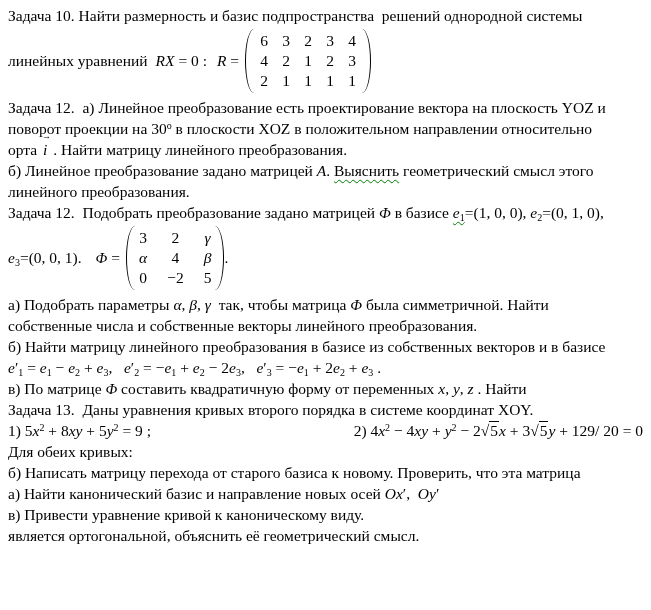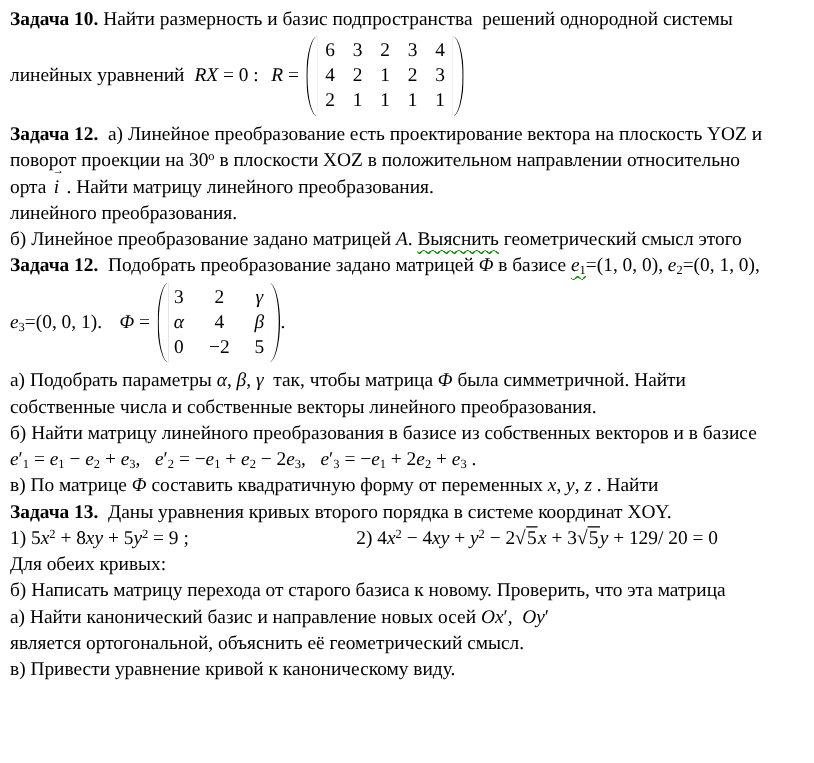--- a/index.html
+++ b/index.html
@@ -5,21 +5,21 @@
   *{box-sizing:border-box;}
   html,body{margin:0;padding:0;overflow:hidden;}
   body{
     width:651px;height:610px;background:#ffffff;color:#000000;
     font-family:"Liberation Serif","DejaVu Serif",serif;
     font-size:15.5px;
   }
   .doc{padding:5px 8px 0 8px;}
   p{margin:0;line-height:21px;}
   p span{white-space:pre-wrap;}
-  b{font-weight:bold;}
+  b{font-weight:normal;}
   i{font-style:italic;}
   .m{white-space:pre-wrap;}
   sub,sup{font-size:10px;line-height:0;}
   sub{vertical-align:-0.25em;}
   sup{vertical-align:0.5em;}
   .mathline{display:flex;align-items:center;margin:3px 0 4px 0;}
   .matrix{display:inline-flex;align-items:stretch;}
   .cells{display:grid;align-content:center;text-align:center;padding:2px 4px;}
   .cells span{line-height:20px;white-space:nowrap;}
   .g5{grid-template-columns:repeat(5,12px);column-gap:10px;}
@@ -29,21 +29,21 @@
   .rp{border-right:1.6px solid #000;border-radius:0 100% 100% 0 / 0 50% 50% 0;}
   .squiggle{
     text-decoration-line:underline;text-decoration-style:wavy;
     text-decoration-color:#008000;text-decoration-thickness:1px;
     text-underline-offset:3px;text-decoration-skip-ink:none;
   }
   .ivec{position:relative;display:inline-block;padding:0 2px;}
   .ivec i{font-style:italic;}
   .ivec .arr{position:absolute;left:1px;top:-7px;font-size:9px;font-style:normal;line-height:1;}
   .rt .ol{border-top:1.2px solid #000;padding:0 1px;}
-  .eqrow{display:flex;}
+  .eqrow{display:flex;justify-content:space-between;}
   .eqrow .c1{width:277px;}
   .ml8{margin-left:8px;font-family:Liberation Serif, serif;}
   .ml10{margin-left:10px;}
   .ml6{margin-left:6px;}
   .ml14{margin-left:14px;}
 </style>
 </head>
 <body>
 
 <div class="doc">
@@ -73,22 +73,22 @@
           <span>1</span>
           <span>1</span>
       </span>
       <span class="paren rp"></span>
     </span>
   </div>
 
   <p><b>Задача 12.</b><span>  а) Линейное преобразование есть проектирование вектора на плоскость YOZ и</span></p>
   <p><span>поворот проекции на 30</span><sup>о</sup><span> в плоскости XOZ в положительном направлении относительно</span></p>
   <p><span>орта </span><span class="ivec"><i>i</i><span class="arr">→</span></span><span> . Найти матрицу линейного преобразования.</span></p>
+  <p><span>б) Линейное преобразование задано матрицей </span><span class="m"><i>A</i></span><span>. </span><span class="squiggle">Выяснить</span><span> геометрический смысл этого</span></p>
   <p>линейного преобразования.</p>
-  <p><span>б) Линейное преобразование задано матрицей </span><span class="m"><i>A</i></span><span>. </span><span class="squiggle">Выяснить</span><span> геометрический смысл этого</span></p>
 
   <p><b>Задача 12.</b><span>  Подобрать преобразование задано матрицей </span><span class="m"><i>Φ</i></span><span> в базисе </span><span class="m squiggle"><i>e</i><sub>1</sub></span><span class="m">=(1, 0, 0), </span><span class="m"><i>e</i><sub>2</sub>=(0, 1, 0),</span></p>
 
   <div class="mathline">
     <span class="m"><i>e</i><sub>3</sub>=(0, 0, 1).</span>
     <span class="m ml14"><i>Φ</i> =</span>
     <span class="matrix ml6">
       <span class="paren lp"></span>
       <span class="cells g3">
         <span>3</span>
@@ -113,16 +113,16 @@
   <p><span>в) По матрице </span><span class="m"><i>Φ</i></span><span> составить квадратичную форму от переменных </span><span class="m"><i>x</i>, <i>y</i>, <i>z</i> .</span><span> Найти</span></p>
 
   <p><b>Задача 13.</b><span>  Даны уравнения кривых второго порядка в системе координат XOY.</span></p>
   <p class="eqrow">
       <span class="m c1">1) 5<i>x</i><sup>2</sup> + 8<i>xy</i> + 5<i>y</i><sup>2</sup> = 9 ;</span>
       <span class="m c2">2) 4<i>x</i><sup>2</sup> − 4<i>xy</i> + <i>y</i><sup>2</sup> − 2<span class="rt">√<span class="ol">5</span></span><i>x</i> + 3<span class="rt">√<span class="ol">5</span></span><i>y</i> + 129/ 20 = 0</span>
     </p>
   <p>Для обеих кривых:</p>
   <p>б) Написать матрицу перехода от старого базиса к новому. Проверить, что эта матрица</p>
   <p><span>а) Найти канонический базис и направление новых осей </span><span class="m"><i>Ox</i>′,  <i>Oy</i>′</span></p>
+  <p>в) Привести уравнение кривой к каноническому виду.</p>
   <p>является ортогональной, объяснить её геометрический смысл.</p>
-  <p>в) Привести уравнение кривой к каноническому виду.</p>
 
 </div>
 
 </body></html>

